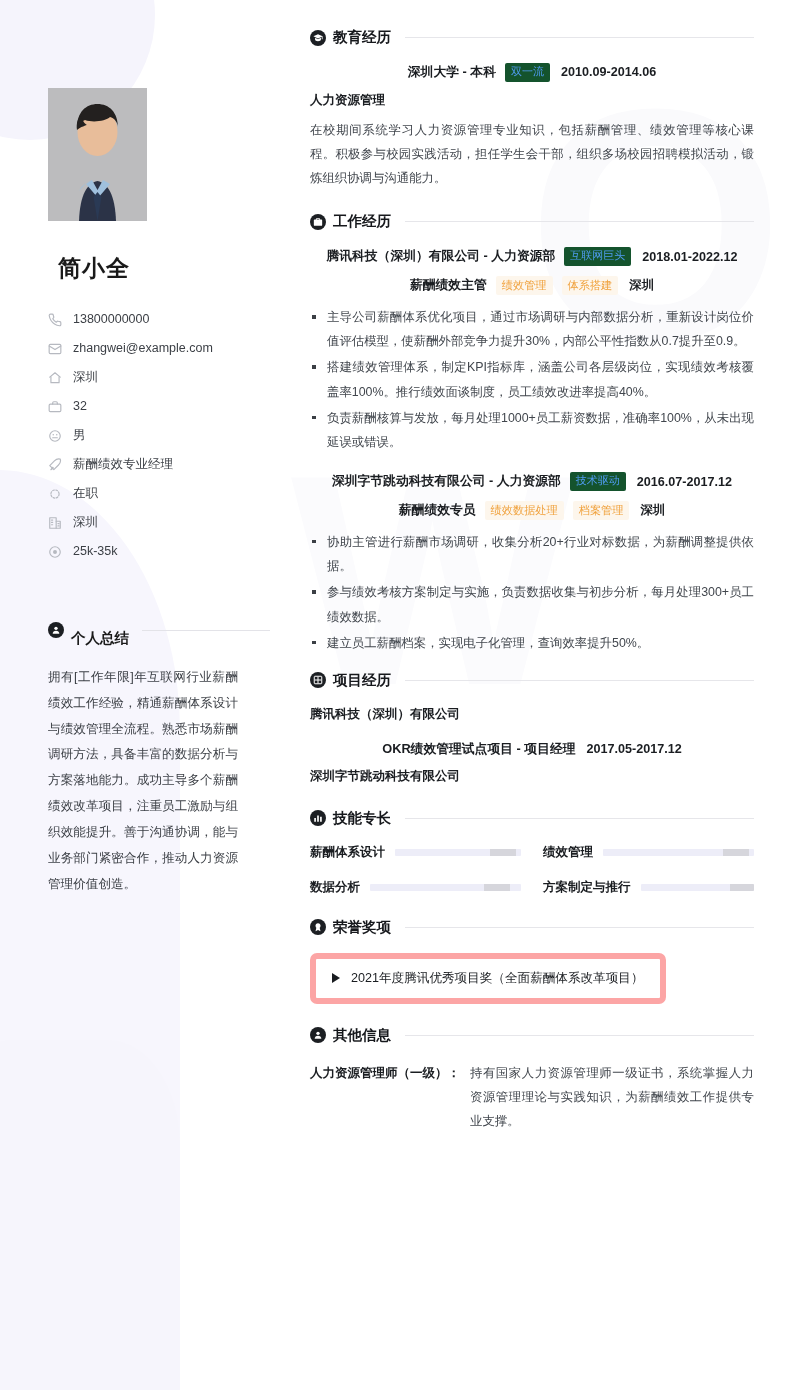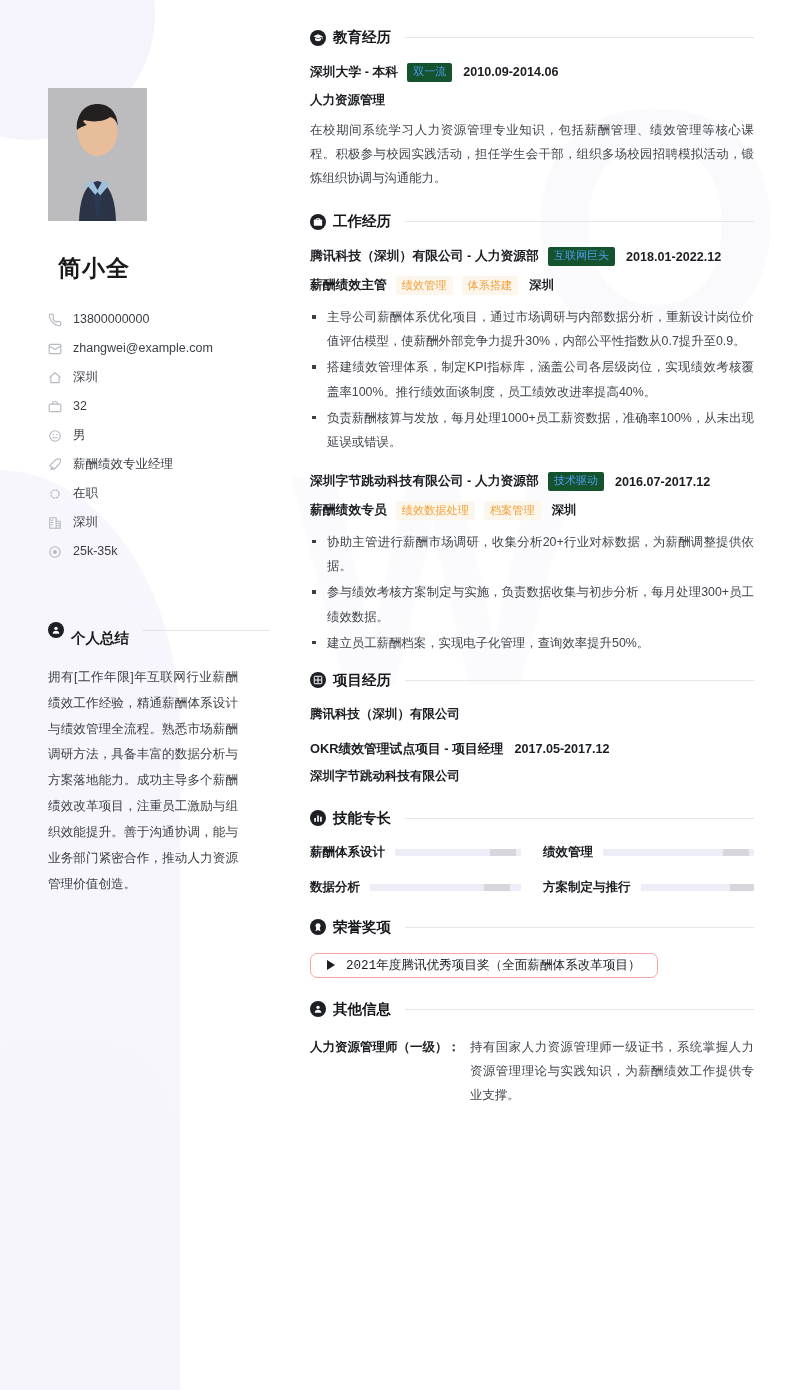--- a/index.html
+++ b/index.html
@@ -178,21 +178,21 @@
     font-size: 14.5px;
     font-weight: 700;
     color: #16181c;
     white-space: nowrap;
   }
 
   .entry { margin-bottom: 16px; }
   .entry-row {
     display: flex;
     align-items: center;
-    justify-content: flex-start;
+    justify-content: center;
     gap: 11px;
     margin-bottom: 10px;
   }
   .entry-left {
     display: flex;
     align-items: center;
     gap: 9px;
     flex-wrap: nowrap;
     min-width: 0;
   }
@@ -298,28 +298,27 @@
     height: 7px;
     width: 26px;
     background: #d6d6dc;
   }
 
   
   .honor {
     display: flex;
     align-items: center;
     gap: 11px;
-    border: 1px solid #fca5a5;
+    border: 6px solid #fca5a5;
     border-radius: 7px;
-    padding: 3px 16px;
+    padding: 11px 16px;
     width: fit-content;
     max-width: 100%;
     margin-bottom: 22px;
     background: #ffffff;
-    font-family: Liberation Mono, monospace;
   }
   .honor .tri {
     width: 0; height: 0;
     border-left: 8px solid #1a1d21;
     border-top: 5.5px solid transparent;
     border-bottom: 5.5px solid transparent;
     flex: 0 0 auto;
   }
   .honor-text {
     font-size: 12.6px;

